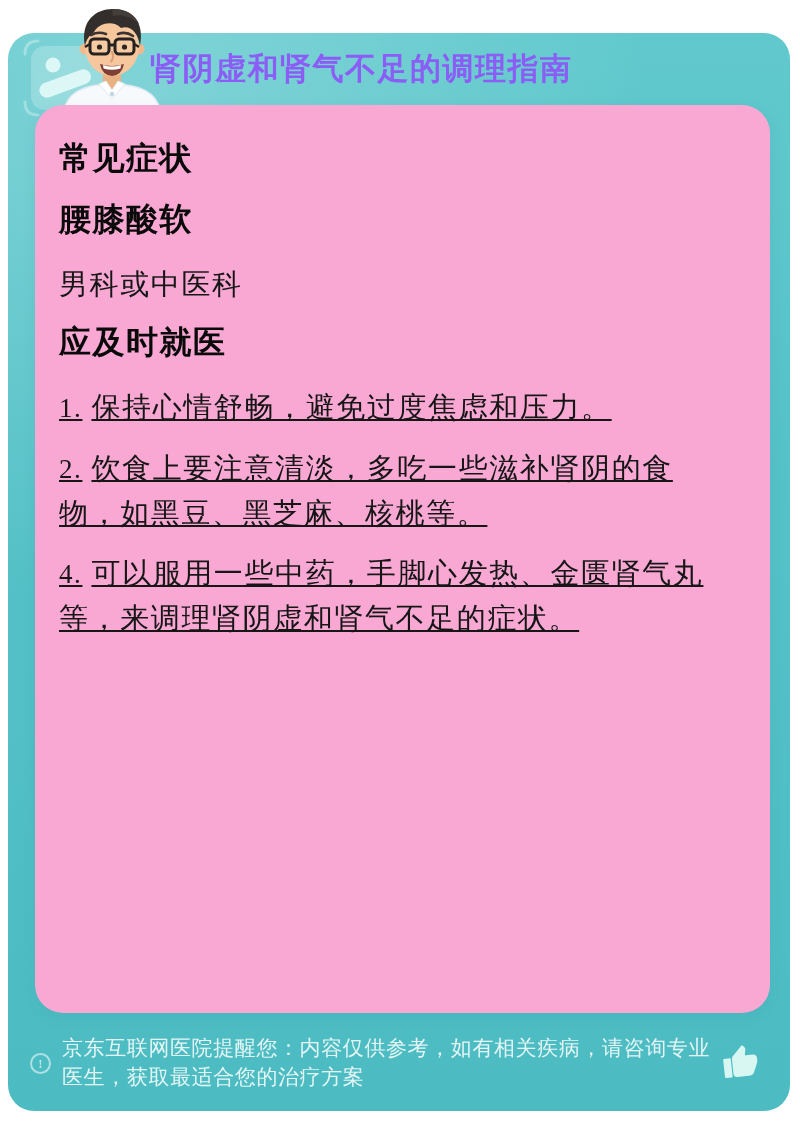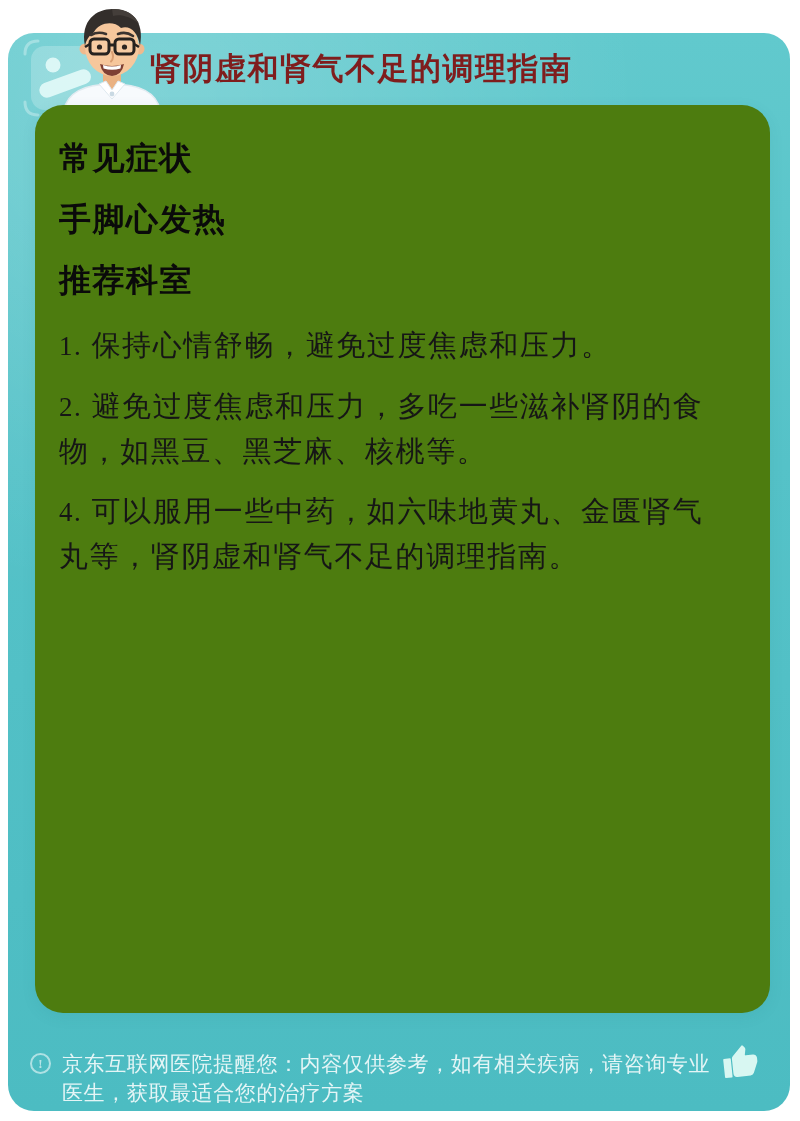--- a/index.html
+++ b/index.html
@@ -16,57 +16,57 @@
       radial-gradient(circle at 140px 70px, rgba(255,255,255,0.20), rgba(255,255,255,0) 42%),
       linear-gradient(180deg,#61c9cd 0%, #55c2c8 40%, #4cbcc2 100%);
   }
   
   .photo-frame{position:absolute;left:22px;top:38px;width:96px;height:80px;}
   
   .avatar{position:absolute;left:52px;top:6px;width:120px;height:104px;}
   .title{
     position:absolute;left:150px;top:50px;width:620px;
     font-size:31px;line-height:38px;font-weight:700;
-    letter-spacing:1.5px;color:#7f1d1d;white-space:nowrap;
+    letter-spacing:1.5px;color:#8b5cf6;white-space:nowrap;
   }
   .card{
     position:absolute;left:35px;top:105px;width:735px;height:908px;
-    background:#4d7c0f;border-radius:28px;
+    background:#f9a8d4;border-radius:28px;
     box-shadow:0 4px 14px rgba(40,120,125,0.10);
     box-sizing:border-box;
     padding:35px 0 0 24px;
     overflow:hidden;
   }
   .card h2{
     margin:0 0 25px 0;
     font-size:32px;line-height:36px;font-weight:700;
     letter-spacing:1.5px;color:#0a0a0a;
   }
   .body{
     margin:0 0 18px 0;width:645px;
     font-size:29px;line-height:44px;letter-spacing:1.6px;
     color:#161616;
     line-break:strict;
   }
-  .li{margin:0 0 16px 0;}
+  .li{margin:0 0 16px 0;text-decoration:underline;}
   .num{
     font-family:"Liberation Serif",serif;
     font-size:27px;margin-right:9px;color:#161616;
   }
   .footer{position:absolute;left:0;top:1033px;width:800px;height:70px;}
   .info-icon{
     position:absolute;left:30px;top:20px;width:21px;height:21px;
     border:2px solid rgba(255,255,255,0.55);border-radius:50%;
     box-sizing:border-box;
     color:rgba(255,255,255,0.60);
     font-family:"Liberation Serif",serif;font-size:13px;font-weight:700;
     text-align:center;line-height:17px;
   }
   .footer-text{
-    position:absolute;left:62px;top:16px;width:658px;
+    position:absolute;left:62px;top:0;width:658px;
     font-size:21px;line-height:29px;letter-spacing:0.6px;
     color:rgba(255,255,255,0.85);
     line-break:strict;
   }
   .thumb{
     position:absolute;left:722px;top:12px;width:37px;height:35px;
     transform:rotate(-6deg);
   }
 </style>
 </head>
@@ -107,27 +107,28 @@
   <path d="M51 59 Q60 62 69 59 L68.5 62.5 Q60 65 51.5 62.5 Z" fill="#ffffff"></path>
   <path d="M47 78 L60 93 L73 78 L66 75 L60 84 L54 75 Z" fill="#ffffff" stroke="#dfe9f0" stroke-width="1"></path>
   <circle cx="60" cy="88" r="2.4" fill="#c9d9e3"></circle>
 </svg>
 
 <div class="title">肾阴虚和肾气不足的调理指南</div>
 
 <div class="card">
   <h2>常见症状</h2>
 
-  <h2>手脚心发热</h2>
+  <h2>腰膝酸软</h2>
+  <p class="body">男科或中医科</p>
 
-  <h2>推荐科室</h2>
+  <h2>应及时就医</h2>
 
   <p class="body li"><span class="num">1.</span><span>保持心情舒畅，避免过度焦虑和压力。</span></p>
-  <p class="body li"><span class="num">2.</span><span>避免过度焦虑和压力，多吃一些滋补肾阴的食物，如黑豆、黑芝麻、核桃等。</span></p>
-  <p class="body li"><span class="num">4.</span><span>可以服用一些中药，如六味地黄丸、金匮肾气丸等，肾阴虚和肾气不足的调理指南。</span></p>
+  <p class="body li"><span class="num">2.</span><span>饮食上要注意清淡，多吃一些滋补肾阴的食物，如黑豆、黑芝麻、核桃等。</span></p>
+  <p class="body li"><span class="num">4.</span><span>可以服用一些中药，手脚心发热、金匮肾气丸等，来调理肾阴虚和肾气不足的症状。</span></p>
 </div>
 
 <div class="footer">
   <div class="info-icon">!</div>
   <div class="footer-text">京东互联网医院提醒您：内容仅供参考，如有相关疾病，请咨询专业医生，获取最适合您的治疗方案</div>
   <svg class="thumb" viewBox="0 0 24 24">
     <path fill="#d8f7f2" stroke="#d8f7f2" stroke-width="1.2" stroke-linejoin="round" d="M1 21h4V9H1v12zm22-11c0-1.1-.9-2-2-2h-6.31l.95-4.57.03-.32c0-.41-.17-.79-.44-1.06L14.17 1 7.59 7.59C7.22 7.95 7 8.45 7 9v10c0 1.1.9 2 2 2h9c.83 0 1.54-.5 1.84-1.22l3.02-7.05c.09-.23.14-.47.14-.73v-2z"></path>
   </svg>
 </div>
 

